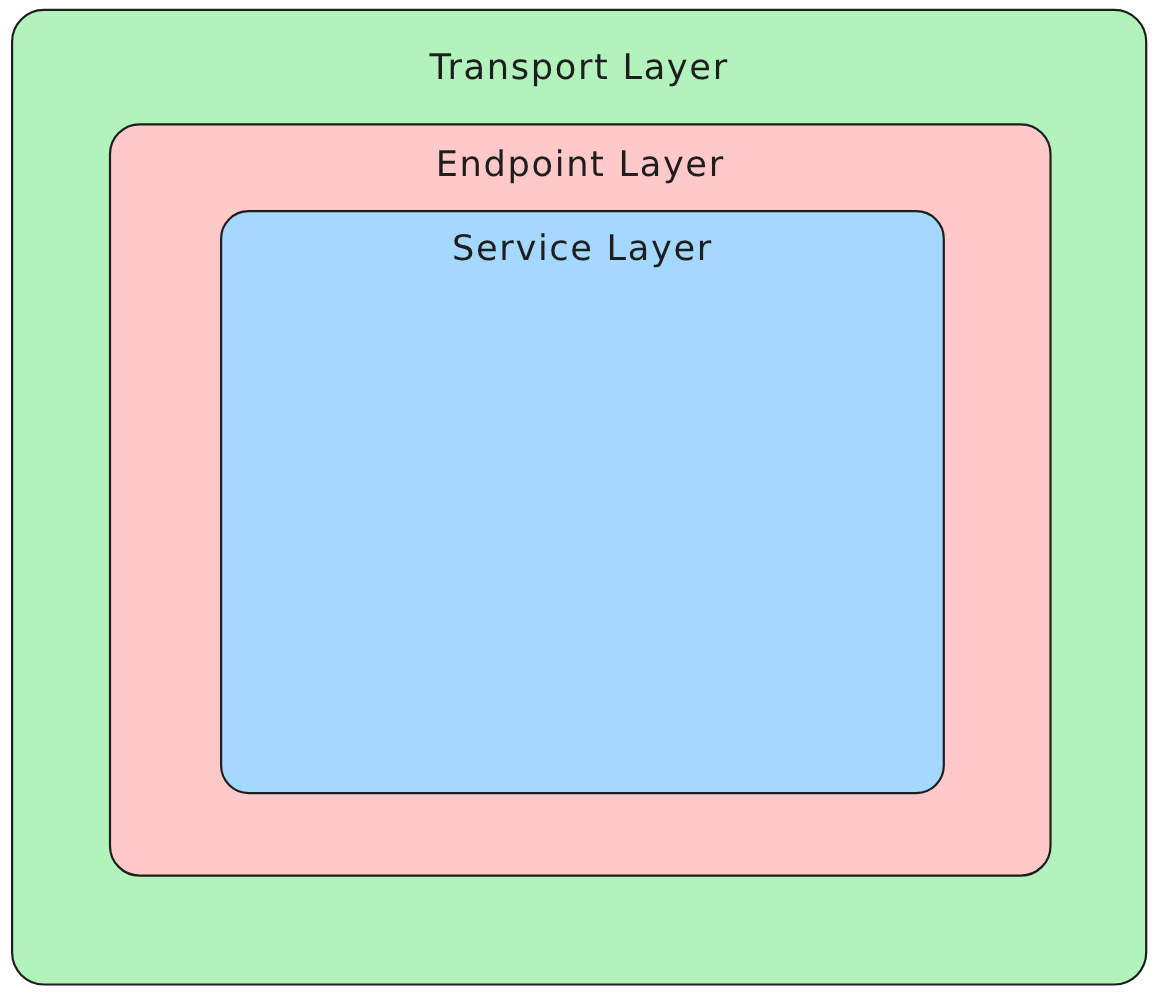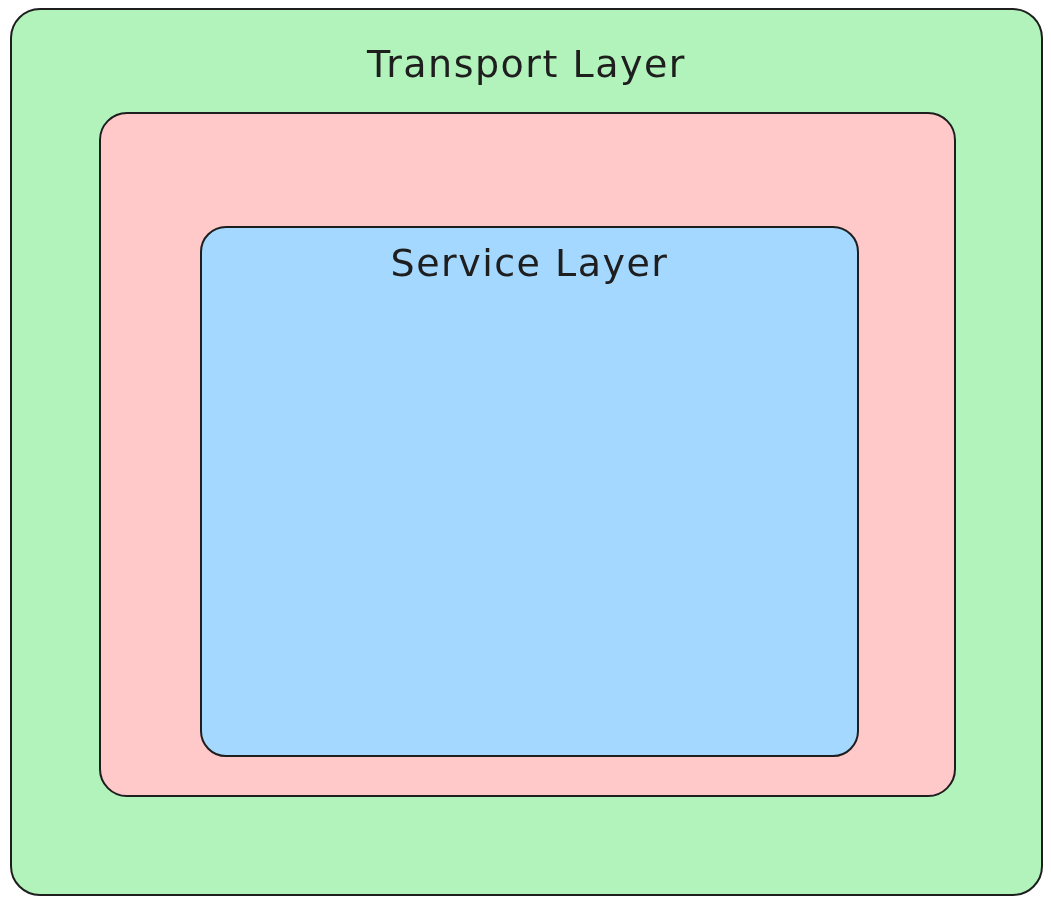--- a/index.html
+++ b/index.html
@@ -21,21 +21,21 @@
     position: absolute;
     border: 2.5px solid #1e1e1e;
     box-sizing: border-box;
   }
   .layer-label {
     position: absolute;
     left: 0;
     right: 0;
     text-align: center;
     color: #1e1e1e;
-    font-size: 38px;
+    font-size: 32px;
     letter-spacing: 1.5px;
     line-height: 1.2;
     white-space: nowrap;
     user-select: none;
   }
   
   .layer-transport {
     left: 10px;
     top: 8px;
     width: 1033px;
@@ -54,21 +54,20 @@
   }
   .layer-endpoint > .layer-label { top: 16px; }
 
   
   .layer-service {
     left: 99px;
     top: 77px;
     width: 659px;
     height: 531px;
     border-radius: 26px;
-    margin-top: 35px;
   }
   .layer-service > .layer-label { top: 13px; }
 
   
   .layer-repository {
     left: 81px;
     top: 67px;
     width: 498px;
     height: 394px;
     border-radius: 24px;
@@ -82,20 +81,21 @@
   }
 </style>
 </head>
 <body>
 
 <div class="canvas">
   <div class="box layer-transport" style="background-color: rgb(178, 242, 187); border-color: rgb(30, 30, 30);">
     <div class="layer-label">Transport Layer</div>
 
     <div class="box layer-endpoint" style="background-color: rgb(255, 201, 201); border-color: rgb(30, 30, 30);">
+      <div class="layer-label">Endpoint Layer</div>
 
       <div class="box layer-service" style="background-color: rgb(165, 216, 255); border-color: rgb(30, 30, 30);">
         <div class="layer-label">Service Layer</div>
 
 
       </div>
     </div>
   </div>
 </div>
 

